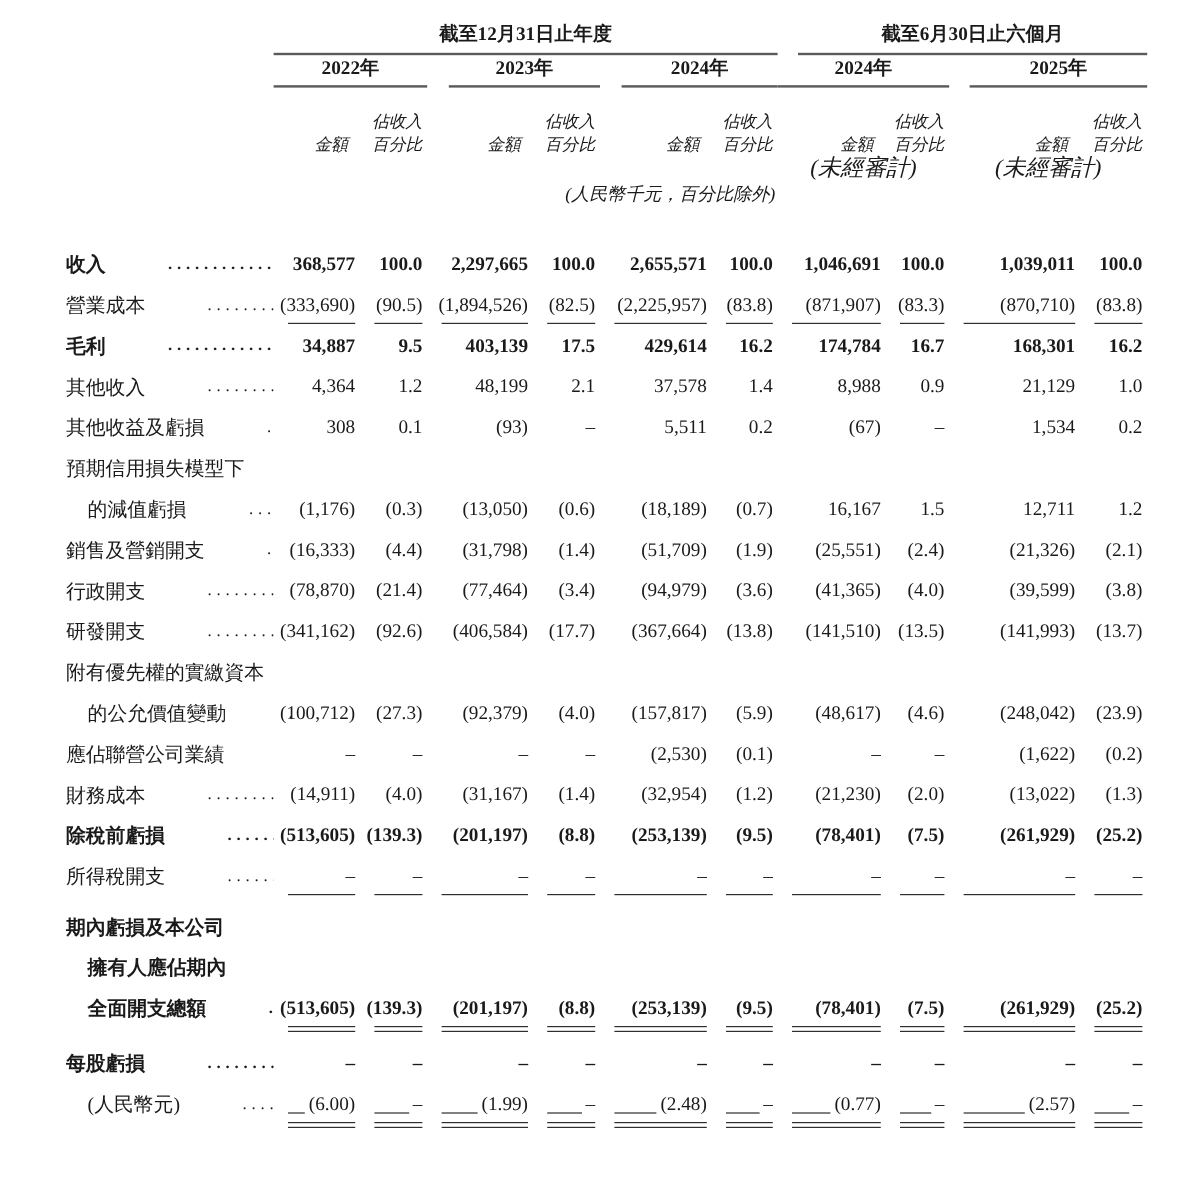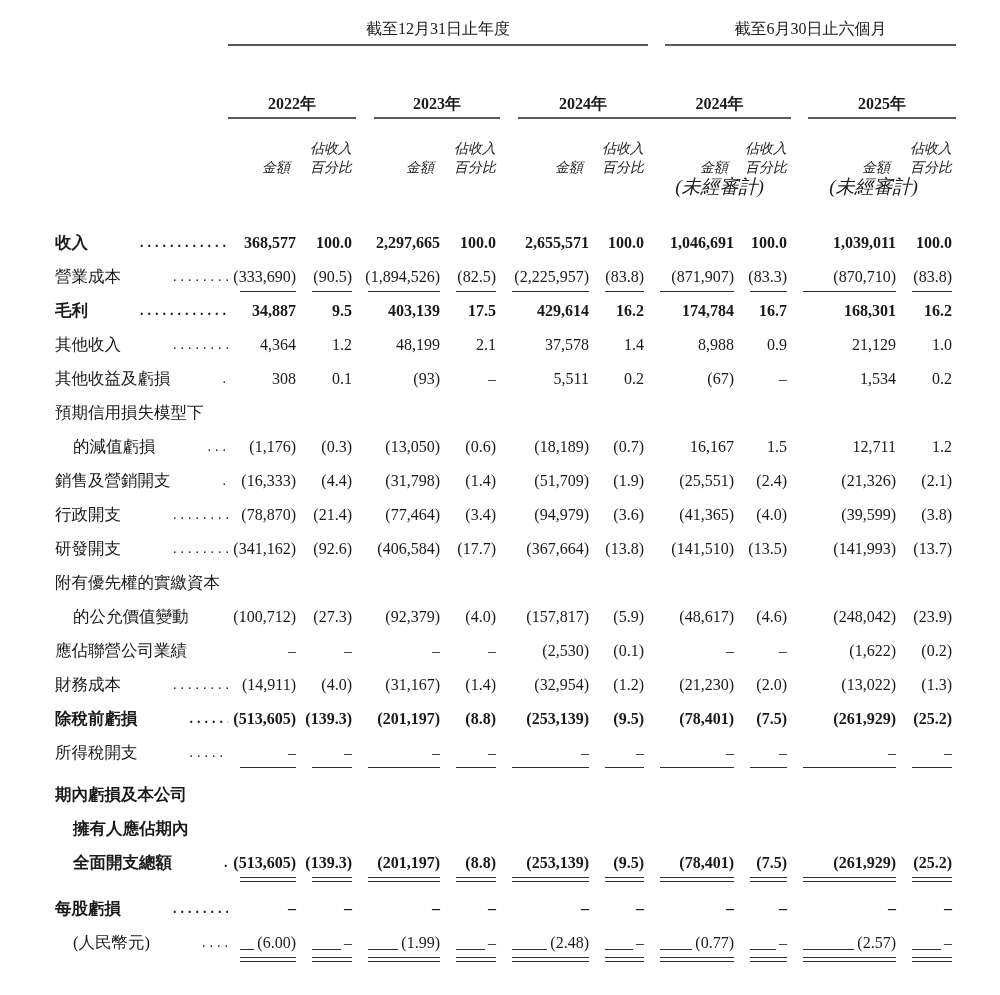--- a/index.html
+++ b/index.html
@@ -3,24 +3,24 @@
 <meta charset="utf-8">
 <style>
   html,body{margin:0;padding:0;background:#fff;width:1000px;height:995px;overflow:hidden;}
   body{font-family:"Liberation Serif","DejaVu Serif",serif;color:#1a1a1a;}
   .page{padding:10px 44px 0 55px;box-sizing:border-box;width:1000px;}
   table.fin{border-collapse:collapse;table-layout:fixed;width:901px;}
   td{padding:0;vertical-align:top;}
 
   
   .gw{padding-top:8px;}
-  .gt{font-weight:normal;font-size:16px;line-height:22px;text-align:center;white-space:nowrap;}
+  .gt{font-weight:bold;font-size:16px;line-height:22px;text-align:center;white-space:nowrap;}
   .hrule{border-bottom:2px solid #5a5a5a;margin-top:4px;}
   .g2{margin-left:17px;}
-  .yw{padding-top:26px;margin-top:21px;}
+  .yw{padding-top:1px;}
   .yt{font-weight:bold;font-size:16px;line-height:21px;text-align:center;white-space:nowrap;}
   .yrule{border-bottom:2px solid #5a5a5a;margin-top:3px;}
   .y2,.y3{margin-left:18px;}
   .y5{margin-left:17px;}
   .sub-row td{vertical-align:bottom;}
   .sh{font-style:italic;font-size:14px;line-height:19px;padding-top:20px;text-align:right;white-space:nowrap;}
   .amt-h .sh{padding-right:10px;}
   .pct-h .sh{padding-right:4px;}
   .unaud{font-style:italic;font-size:19px;line-height:20px;text-align:center;white-space:nowrap;}
   .note{font-style:italic;font-size:15px;line-height:24px;text-align:right;padding-right:2px;white-space:nowrap;}
@@ -158,20 +158,27 @@
       <tr>
         <td></td>
         <td colspan="6"></td>
         <td colspan="2">
             <div class="unaud">(未經審計)</div>
           </td>
         <td colspan="2">
             <div class="unaud">(未經審計)</div>
           </td>
       </tr>
+      <tr>
+        <td></td>
+        <td colspan="6">
+            <div class="note">(人民幣千元，百分比除外)</div>
+          </td>
+        <td colspan="4"></td>
+      </tr>
       <tr class="hd-space">
           <td colspan="11"></td>
         </tr>
     </thead>
     <tbody id="tbody">
         <tr class="row b">
           <td class="lc">
             <div class="lbl">
               <span class="lt">收入</span>
               <span class="leader">............................................................</span>

